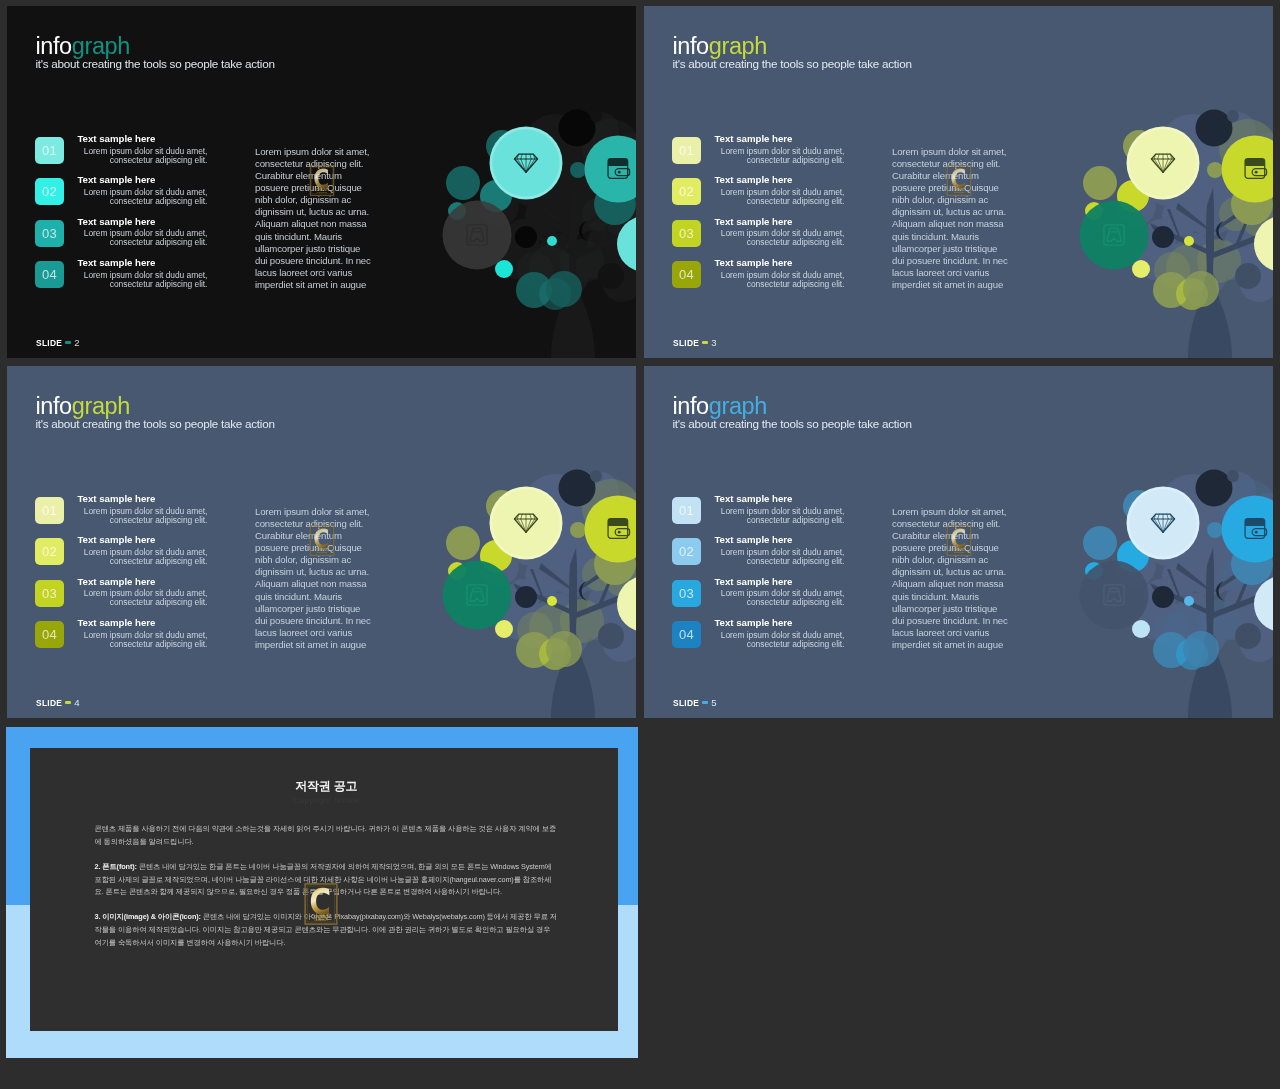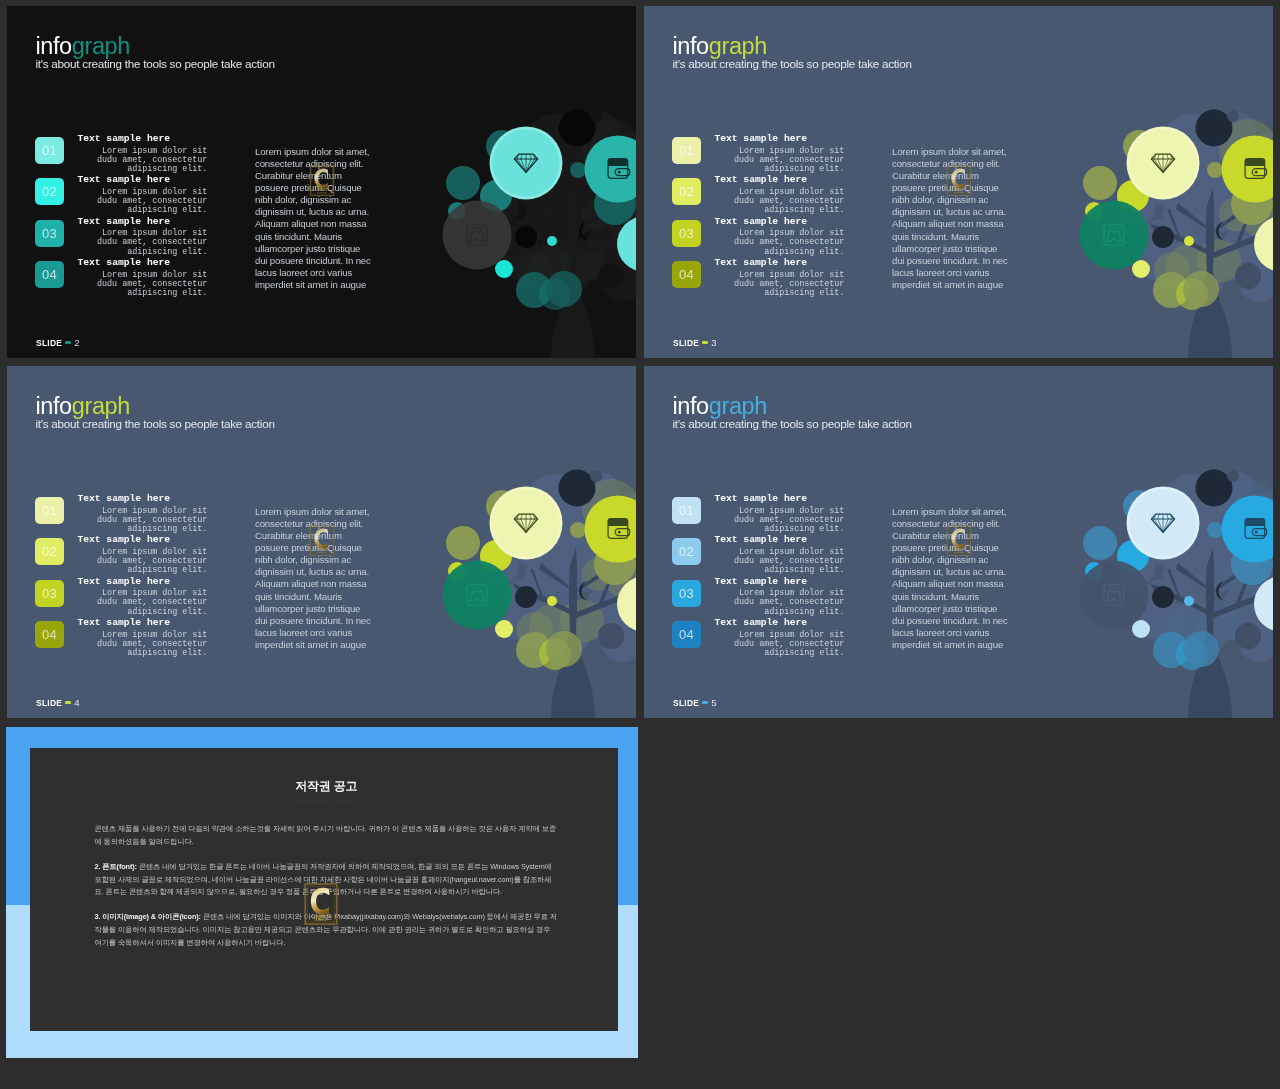--- a/index.html
+++ b/index.html
@@ -16,21 +16,21 @@
 .tree{position:absolute;left:0;top:0;}
 .logo{position:absolute;left:28.5px;top:30px;line-height:1;z-index:4;}
 .logo .t{font-size:23.5px;font-weight:400;letter-spacing:-0.4px;display:block;line-height:21px;}
 .logo .t .b{font-weight:400;}
 .logo .sub{font-size:11.7px;margin-top:1px;letter-spacing:-0.26px;display:block;white-space:nowrap;line-height:12px;}
 .items{position:absolute;left:28px;top:128px;z-index:4;}
 .item{display:flex;align-items:flex-start;height:41.3px;}
 .badge{width:29.2px;height:27px;border-radius:5px;flex:0 0 auto;display:flex;align-items:center;
   justify-content:center;font-size:13px;font-weight:400;margin-top:3px;color:rgba(255,255,255,.72);
   line-height:1;letter-spacing:.3px;}
-.itxt{margin-left:13.2px;padding-top:0px;font-family:Liberation Mono, monospace;}
+.itxt{margin-left:13.2px;padding-top:0px;}
 .ititle{font-size:9.7px;font-weight:700;line-height:10.5px;color:#fff;letter-spacing:-0.02px;white-space:nowrap;}
 .idesc{font-size:8.45px;line-height:9.2px;margin-top:2.2px;letter-spacing:-0.05px;width:130px;text-align:right;}
 .para{position:absolute;left:248px;top:140px;width:120px;font-size:9.6px;line-height:1.26;z-index:4;
   letter-spacing:-0.15px;}
 
 .footer{position:absolute;left:29px;top:331px;font-size:8.4px;font-weight:700;letter-spacing:0.3px;
   display:flex;align-items:center;color:#fff;z-index:4;}
 .fdash{display:inline-block;width:6px;height:3px;margin:0 3.5px 0 2.5px;border-radius:1px;}
 .fnum{font-weight:400;font-size:9.6px;letter-spacing:0;}
 .wm{position:absolute;pointer-events:none;z-index:5;}

